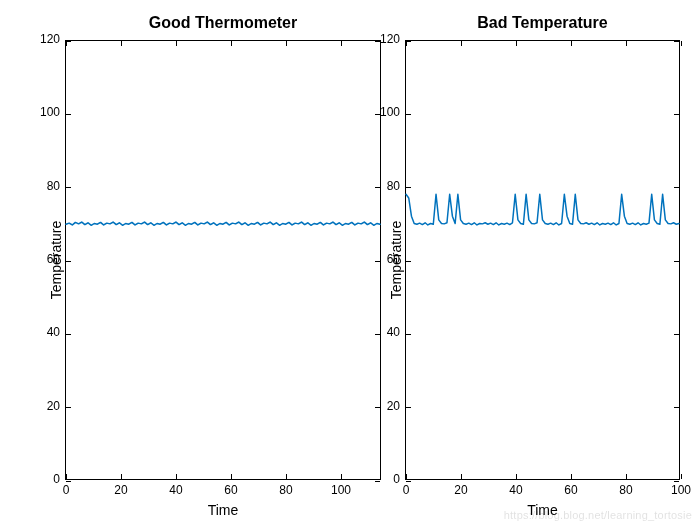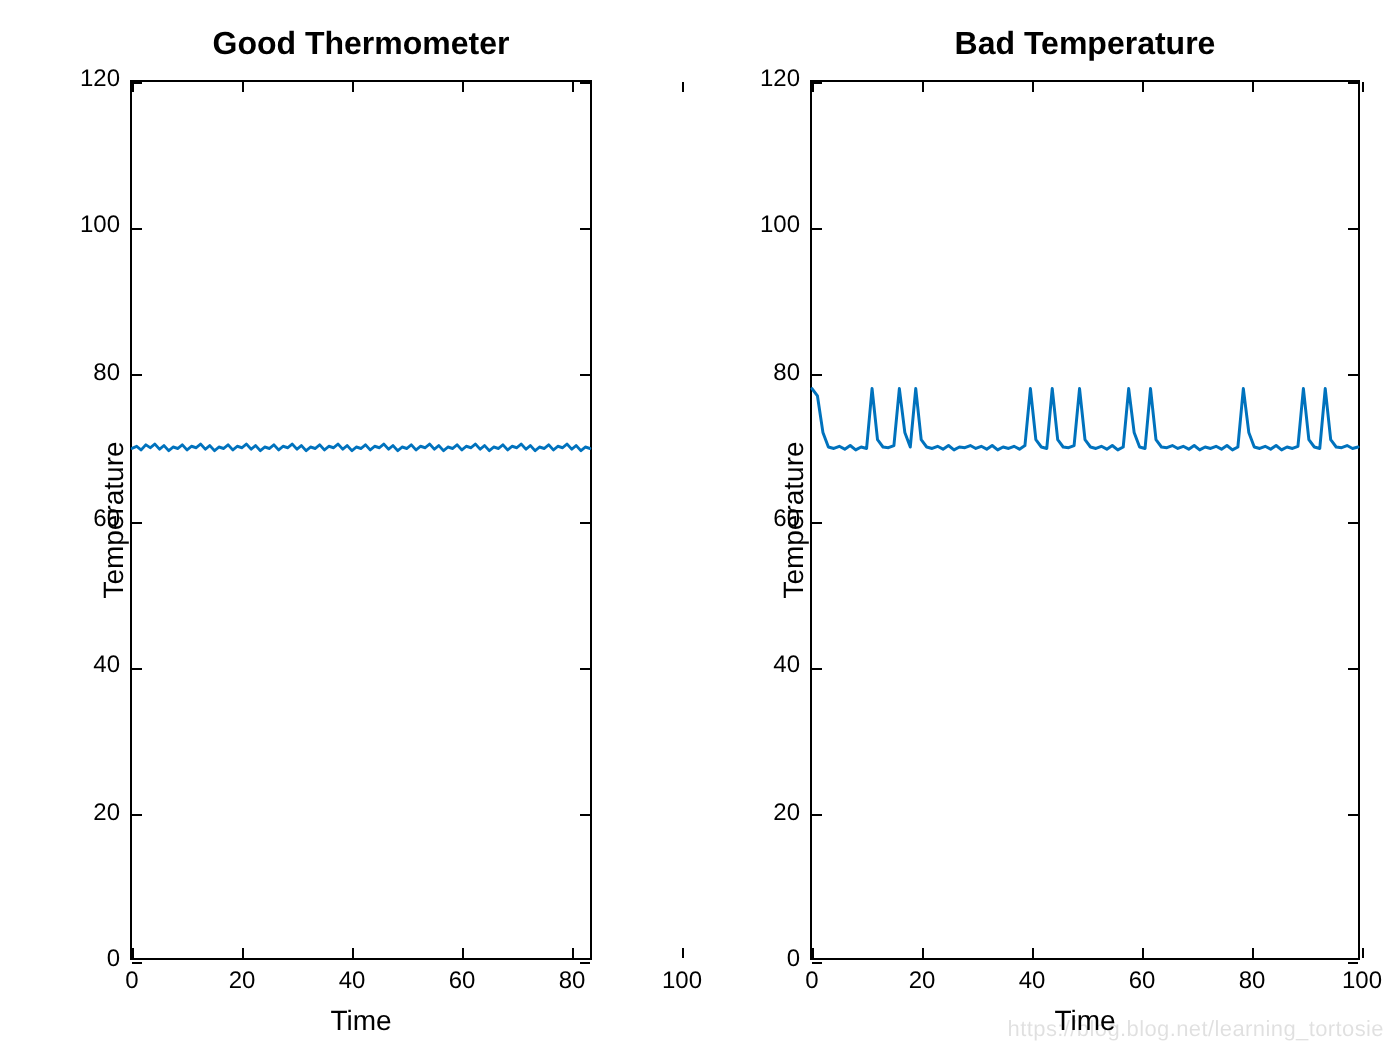--- a/index.html
+++ b/index.html
@@ -14,21 +14,21 @@
   .figure {
     position: absolute;
     inset: 0;
   }
   .panel {
     position: absolute;
     top: 40px;
     height: 440px;
     box-sizing: border-box;
   }
-  .panel-left  { left: 65px;  width: 231px; }
+  .panel-left  { left: 65px;  width: 316px; }
   .panel-right { left: 405px; width: 275px; }
 
   .axes {
     position: absolute;
     left: 0; top: 0; right: 0; bottom: 0;
     border: 1px solid #000;
     box-sizing: border-box;
   }
   .title {
     position: absolute;

